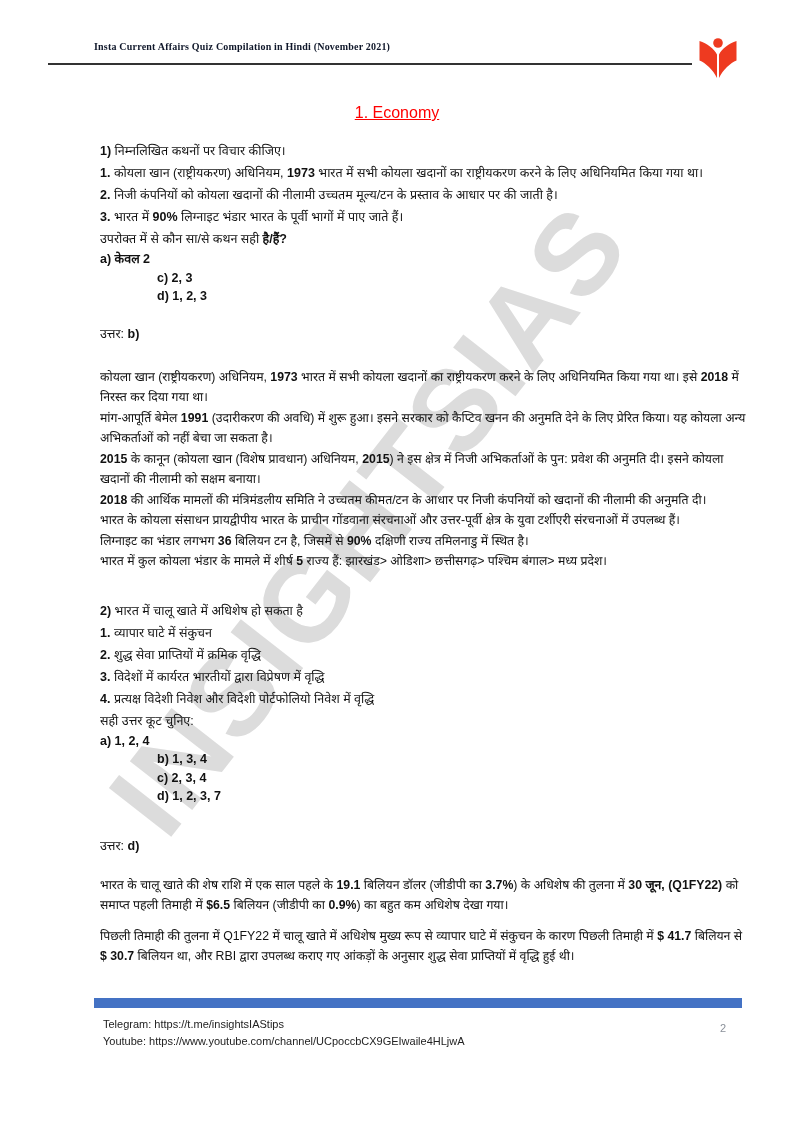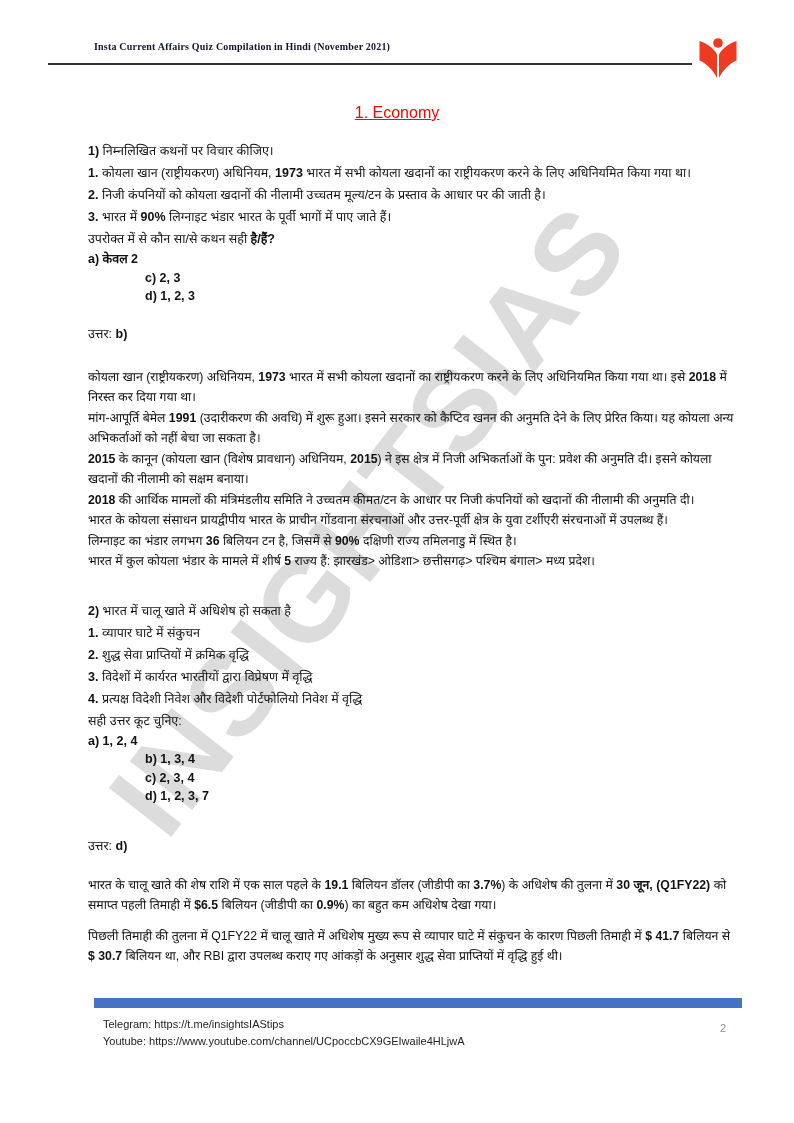--- a/index.html
+++ b/index.html
@@ -33,21 +33,21 @@
   }
   .logo{position:absolute;left:697px;top:35px;width:42px;height:50px;z-index:2;}
   
   .section-title-wrap{position:absolute;left:0;top:104px;width:100%;text-align:center;z-index:2;}
   .section-title{
     color:#ff0000;font-weight:normal;font-size:16px;
     text-decoration:underline;
     font-family:"Liberation Sans", sans-serif;
   }
   
-  .content{position:absolute;left:88px;top:140px;width:650px;z-index:2;}
+  .content{position:absolute;left:100px;top:140px;width:650px;z-index:2;}
   .ln{font-size:12.5px;line-height:22px;color:#111;}
   .opta{line-height:18.5px;}
   .opt{line-height:18.5px;padding-left:57px;}
   .ans{line-height:21px;margin-top:18px;}
   .para{font-size:12.3px;line-height:20.5px;color:#111;}
   .b{font-weight:bold;}
   
   .footer-bar{
     position:absolute;left:94px;top:998px;width:648px;height:10px;
     background:#4472c4;z-index:2;

